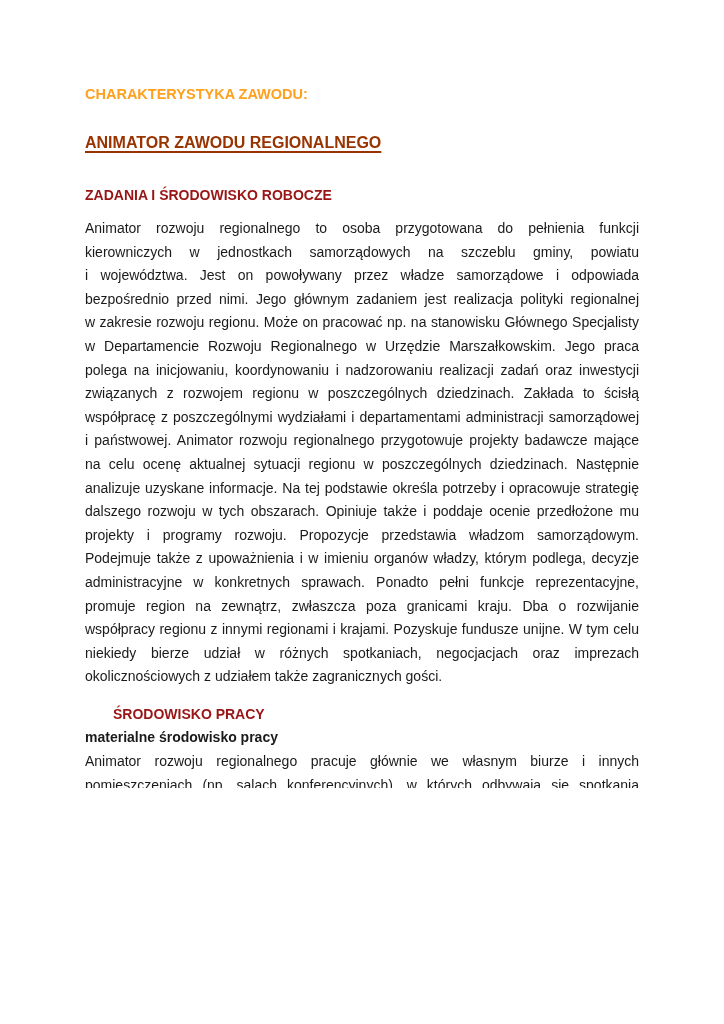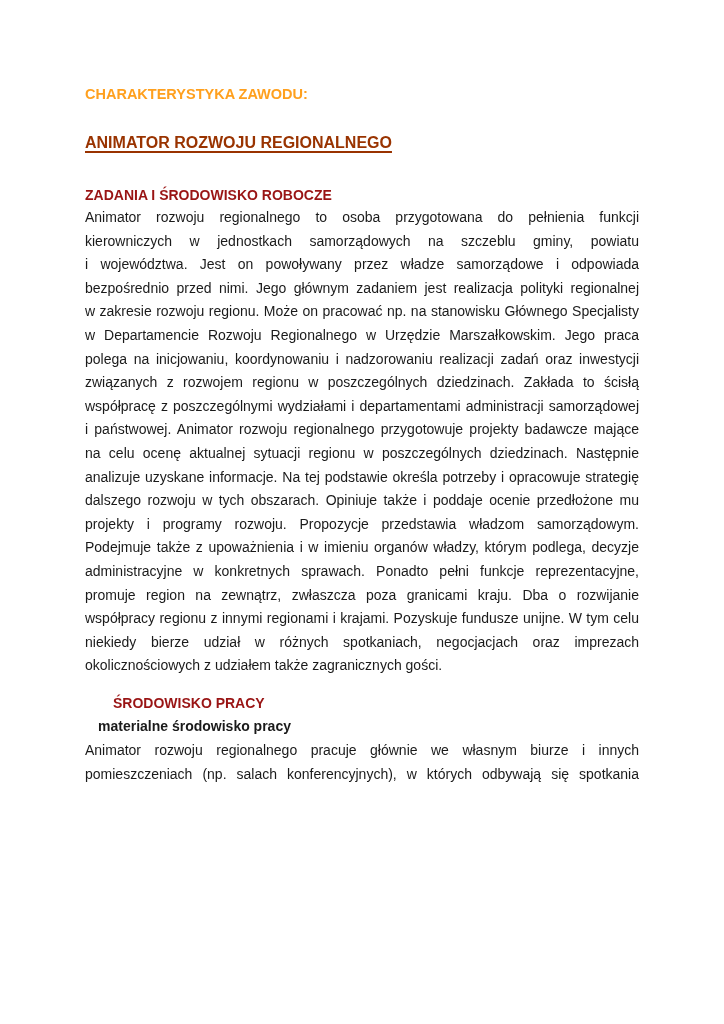--- a/index.html
+++ b/index.html
@@ -43,39 +43,38 @@
     text-underline-offset: 3px;
   }
   .section-heading {
     margin-top: 33px;
     font-size: 14px;
     font-weight: bold;
     line-height: 18px;
     color: var(--section_heading);
   }
   .body-para {
-    margin-top: 2px;
+    margin-top: 13px;
     font-size: 14px;
     line-height: 23.6px;
     text-align: justify;
   }
   .section-heading-flow {
     margin-top: 14px;
     font-size: 14px;
     font-weight: bold;
     line-height: 23.6px;
     color: var(--section_heading);
     margin-left: 28px;
   }
   .subheading {
     font-size: 14px;
     font-weight: bold;
     line-height: 23.6px;
     color: var(--body);
-    margin-left: 13px;
   }
   .body-para-flow {
     font-size: 14px;
     line-height: 23.6px;
     text-align: justify;
   }
   .page-number {
     position: absolute;
     left: 0;
     right: 0;
@@ -87,21 +86,21 @@
   }
 </style>
 </head>
 <body>
 
 <div class="page">
   <div class="content">
 
     <div class="kicker">CHARAKTERYSTYKA ZAWODU:</div>
 
-    <div class="doc-title">ANIMATOR ROZWOJU REGIONALNEGO</div>
+    <div class="doc-title">ANIMATOR ZAWODU REGIONALNEGO</div>
 
     <div class="section-heading">ZADANIA I ŚRODOWISKO ROBOCZE</div>
 
     <div class="body-para">Animator rozwoju regionalnego to osoba przygotowana do pełnienia funkcji kierowniczych w&nbsp;jednostkach samorządowych na szczeblu gminy, powiatu i&nbsp;województwa. Jest on powoływany przez władze samorządowe i&nbsp;odpowiada bezpośrednio przed nimi. Jego głównym zadaniem jest realizacja polityki regionalnej w&nbsp;zakresie rozwoju regionu. Może on pracować np. na stanowisku Głównego Specjalisty w&nbsp;Departamencie Rozwoju Regionalnego w&nbsp;Urzędzie Marszałkowskim. Jego praca polega na inicjowaniu, koordynowaniu i&nbsp;nadzorowaniu realizacji zadań oraz inwestycji związanych z&nbsp;rozwojem regionu w&nbsp;poszczególnych dziedzinach. Zakłada to ścisłą współpracę z&nbsp;poszczególnymi wydziałami i&nbsp;departamentami administracji samorządowej i&nbsp;państwowej. Animator rozwoju regionalnego przygotowuje projekty badawcze mające na celu ocenę aktualnej sytuacji regionu w&nbsp;poszczególnych dziedzinach. Następnie analizuje uzyskane informacje. Na tej podstawie określa potrzeby i&nbsp;opracowuje strategię dalszego rozwoju w&nbsp;tych obszarach. Opiniuje także i&nbsp;poddaje ocenie przedłożone mu projekty i&nbsp;programy rozwoju. Propozycje przedstawia władzom samorządowym. Podejmuje także z&nbsp;upoważnienia i&nbsp;w&nbsp;imieniu organów władzy, którym podlega, decyzje administracyjne w&nbsp;konkretnych sprawach. Ponadto pełni funkcje reprezentacyjne, promuje region na zewnątrz, zwłaszcza poza granicami kraju. Dba o&nbsp;rozwijanie współpracy regionu z&nbsp;innymi regionami i&nbsp;krajami. Pozyskuje fundusze unijne. W&nbsp;tym celu niekiedy bierze udział w&nbsp;różnych spotkaniach, negocjacjach oraz imprezach okolicznościowych z&nbsp;udziałem także zagranicznych gości.</div>
 
     <div class="section-heading-flow">ŚRODOWISKO PRACY</div>
 
     <div class="subheading">materialne środowisko pracy</div>
 
     <div class="body-para-flow">Animator rozwoju regionalnego pracuje głównie we własnym biurze i&nbsp;innych pomieszczeniach (np. salach konferencyjnych), w&nbsp;których odbywają się spotkania z&nbsp;inwestorami oraz przedstawicielami innych regionów. Pracuje głównie w&nbsp;pozycji siedzącej. W&nbsp;swojej pracy kontaktuje się bezpośrednio, korespondencyjnie lub za pośrednictwem urządzeń biurowych (telefon, faks) z&nbsp;innymi ludźmi i&nbsp;instytucjami. Korzysta też z&nbsp;komputera z&nbsp;dostępem do Internetu. Jego praca należy do prac lekkich. Towarzyszą jej uciążliwości typowe dla pracy biurowej: wielogodzinne przebywanie w&nbsp;pomieszczeniach zamkniętych, praca przy sztucznym oświetleniu).</div>

